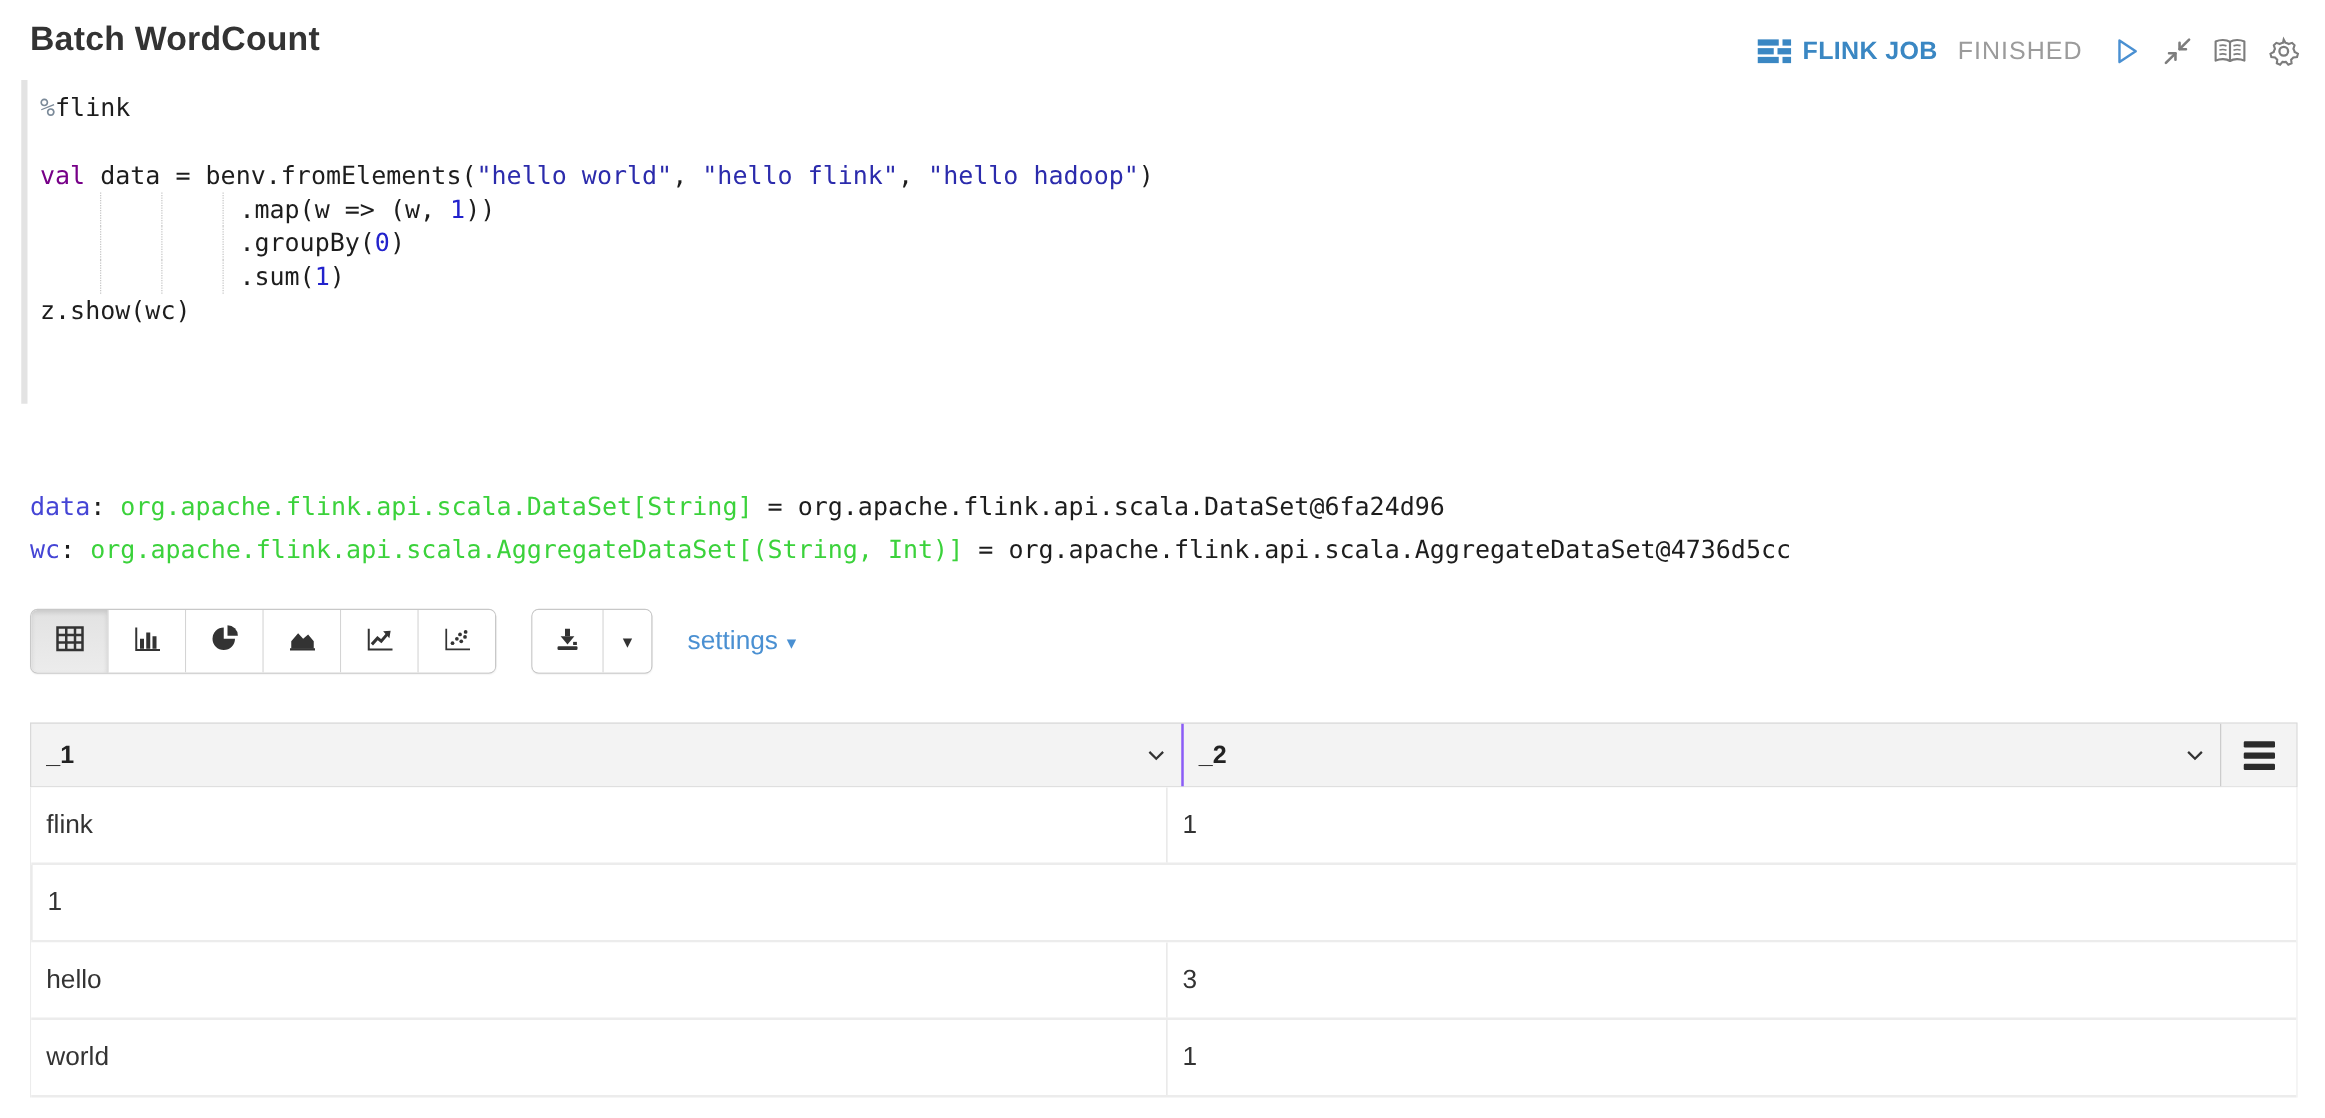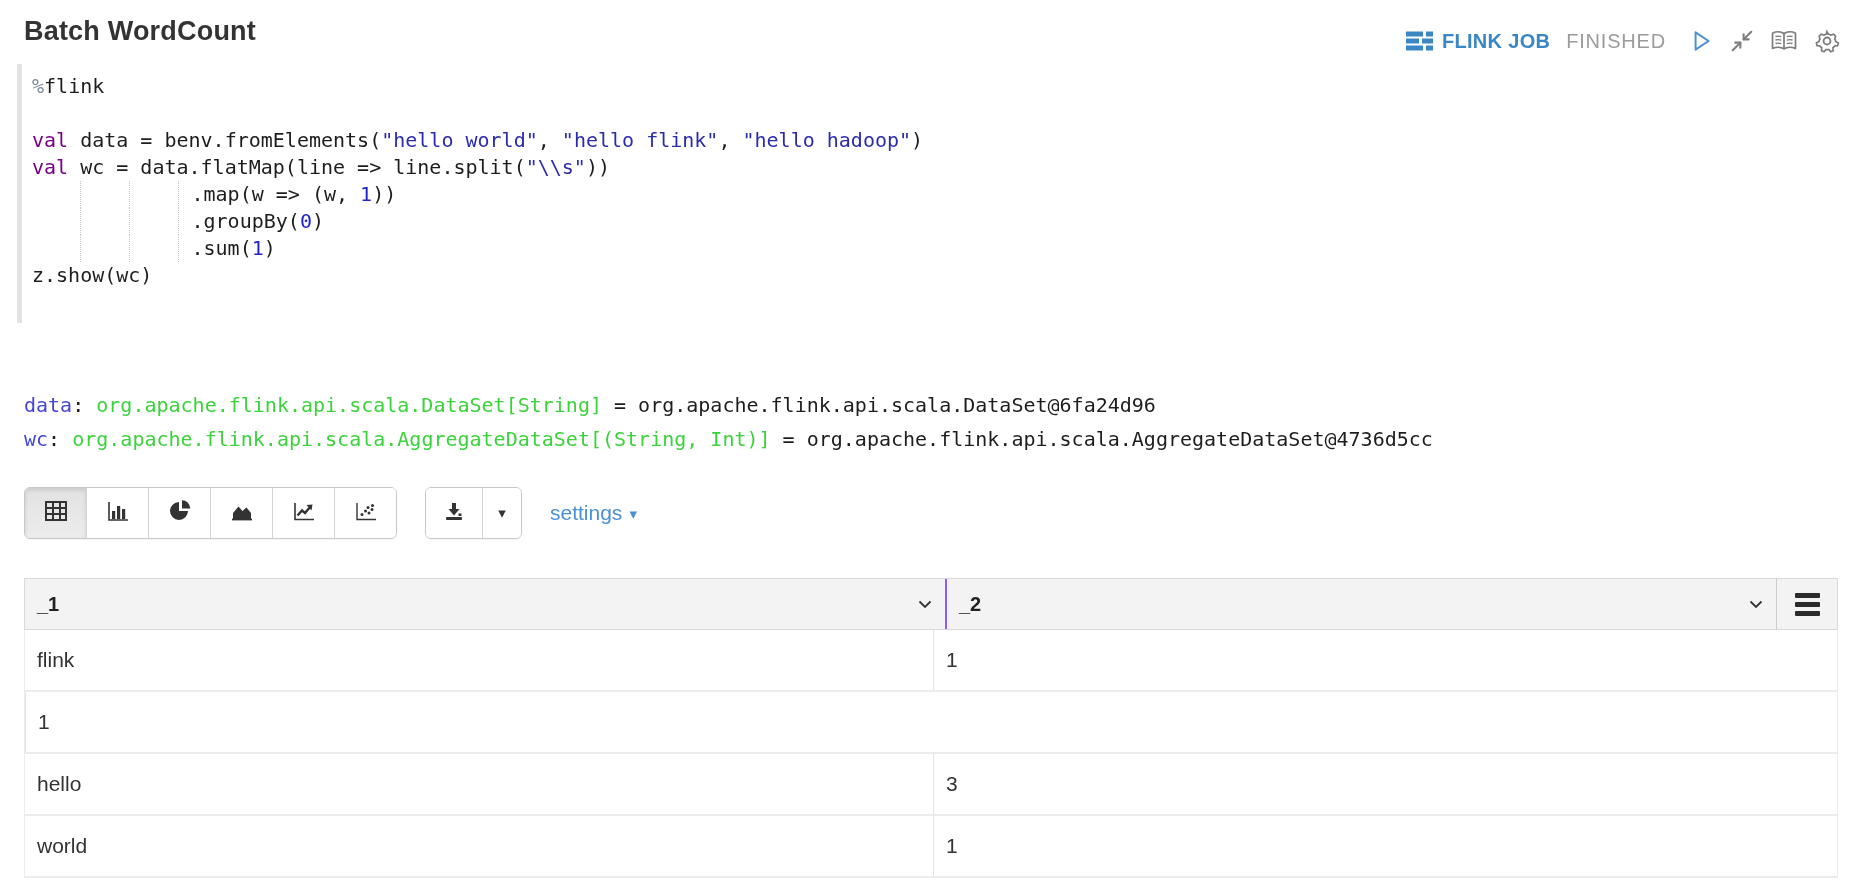--- a/index.html
+++ b/index.html
@@ -130,21 +130,20 @@
         </g>
       </svg>
     </span>
   </div>
 
   <div class="code-block">
     <div id="code-lines">
         <div class="code-line"><span class="tok-pct">%</span><span class="tok-plain">flink</span></div>
         <div class="code-line">&nbsp;</div>
         <div class="code-line"><span class="tok-kw">val</span><span class="tok-plain"> data = benv.fromElements(</span><span class="tok-str">"hello world"</span><span class="tok-plain">, </span><span class="tok-str">"hello flink"</span><span class="tok-plain">, </span><span class="tok-str">"hello hadoop"</span><span class="tok-plain">)</span></div>
-        <div class="code-line"><span class="tok-kw">val</span><span class="tok-plain"> wc = data.flatMap(line =&gt; line.split(</span><span class="tok-str">"\\s"</span><span class="tok-plain">))</span></div>
         <div class="code-line"><span class="indent"><span class="ig"></span><span class="ig"></span><span class="ig"></span><span class="ig-sp"></span></span><span class="tok-plain">.map(w =&gt; (w, </span><span class="tok-num">1</span><span class="tok-plain">))</span></div>
         <div class="code-line"><span class="indent"><span class="ig"></span><span class="ig"></span><span class="ig"></span><span class="ig-sp"></span></span><span class="tok-plain">.groupBy(</span><span class="tok-num">0</span><span class="tok-plain">)</span></div>
         <div class="code-line"><span class="indent"><span class="ig"></span><span class="ig"></span><span class="ig"></span><span class="ig-sp"></span></span><span class="tok-plain">.sum(</span><span class="tok-num">1</span><span class="tok-plain">)</span></div>
         <div class="code-line"><span class="tok-plain">z.show(wc)</span></div>
       </div>
   </div>
 
   <div class="result-text">
     <div id="output-lines">
         <div class="out-line"><span class="tok-id">data</span><span class="tok-plain">: </span><span class="tok-type">org.apache.flink.api.scala.DataSet[String]</span><span class="tok-plain"> = org.apache.flink.api.scala.DataSet@6fa24d96</span></div>

